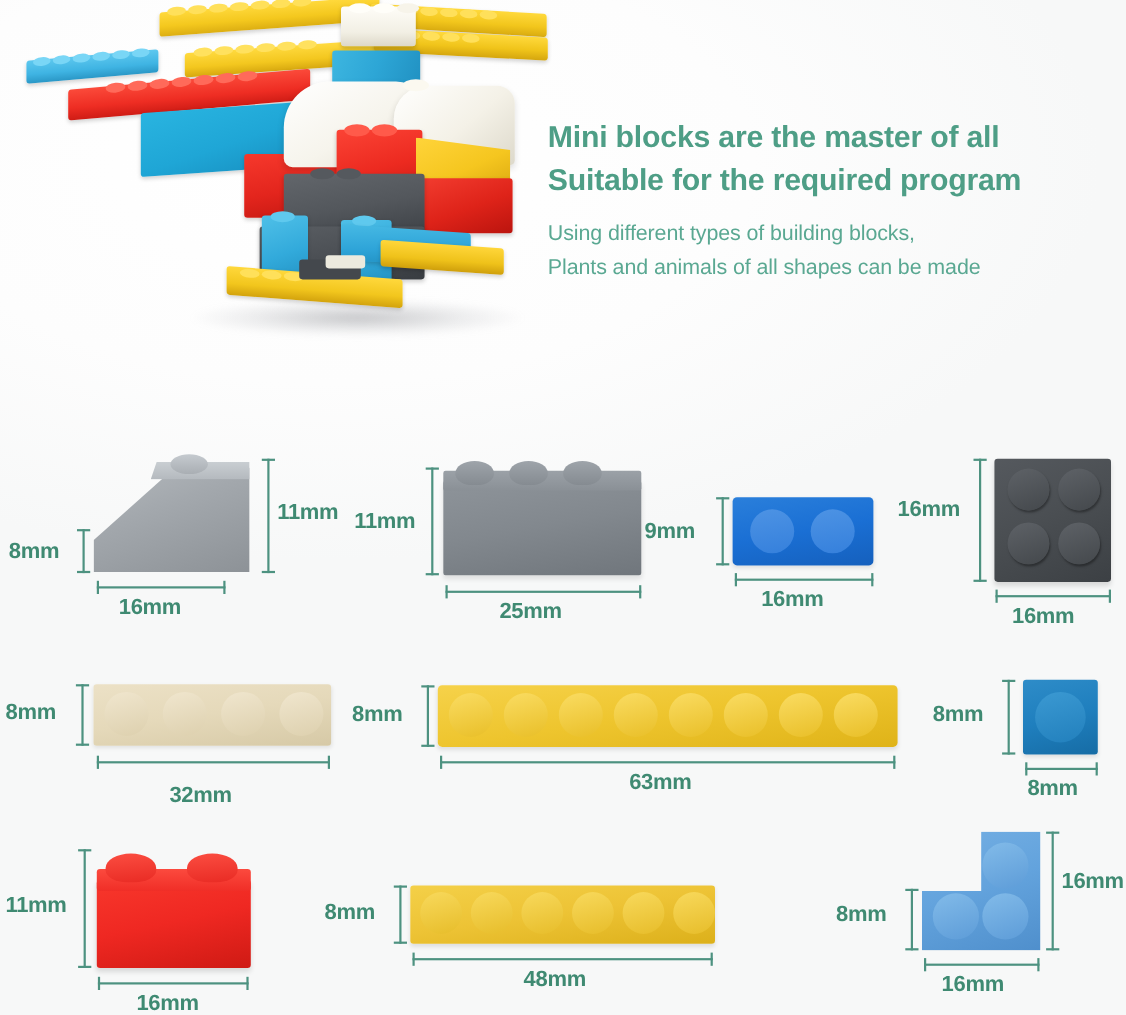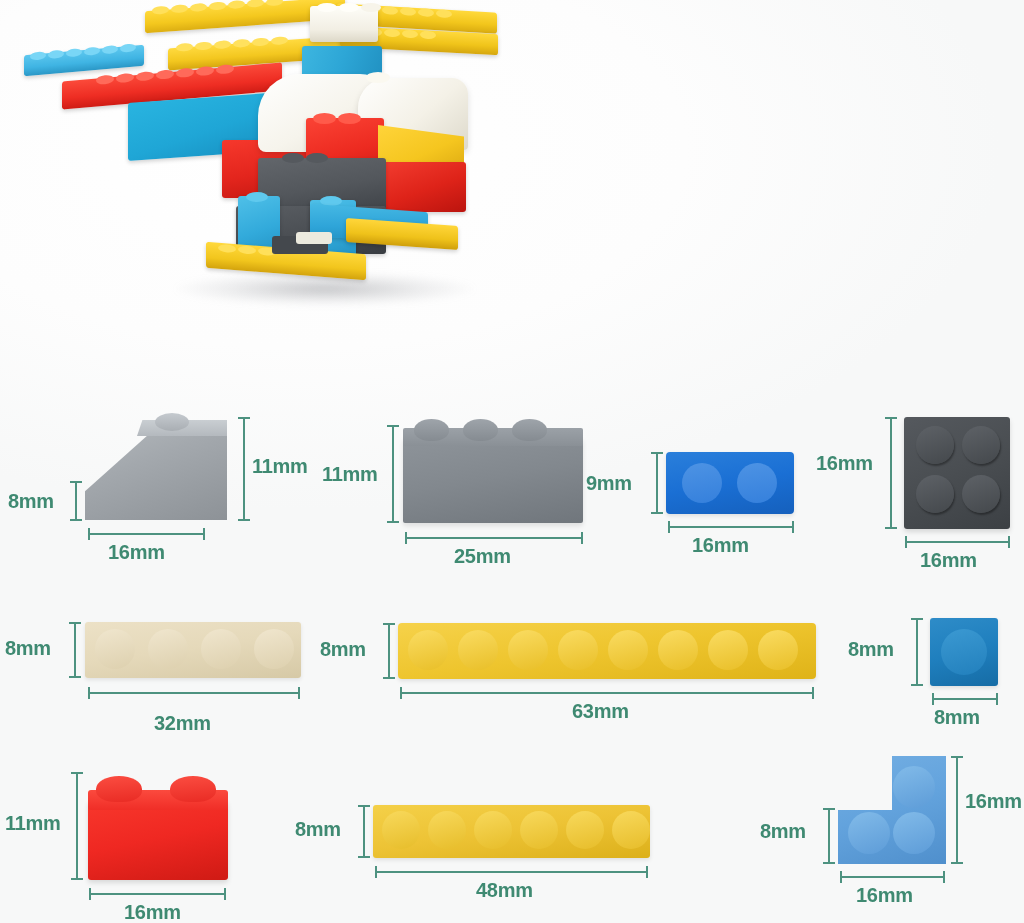--- a/index.html
+++ b/index.html
@@ -196,20 +196,28 @@
       </div>
 
       <div class="bk sh" style="left:336px; top:222px; width:112px; height:24px; background:linear-gradient(180deg,#ffd63a 0%,#efc21a 60%,#cf9f0b 100%); transform:skewY(4deg);"></div>
 
       <div class="bk" style="left:262px; top:236px; width:56px; height:18px; background:#44484d;"></div>
       <div class="bk" style="left:286px; top:232px; width:36px; height:12px; background:#eceade;"></div>
 
     </div>
 
     <div id="copy">
+      <div>
+        <div class="head-line">Mini blocks are the master of all</div>
+        <div class="head-line">Suitable for the required program</div>
+      </div>
+      <div id="sub">
+        <div class="sub-line">Using different types of building blocks,</div>
+        <div class="sub-line">Plants and animals of all shapes can be made</div>
+      </div>
     </div>
   </div>
 
   <div class="item" style="left:0; top:395px; width:280px; height:175px;">
     <div style="position:absolute; left:85px; top:22px; width:142px; height:103px;
                 background:linear-gradient(160deg,#b6bbbf 0%,#a3a8ad 42%,#8d9297 100%);
                 clip-path:polygon(0 72%, 52% 8%, 100% 8%, 100% 100%, 0 100%);
                 box-shadow:0 3px 5px rgba(0,0,0,.10);"></div>
 
     <div style="position:absolute; left:137px; top:25px; width:90px; height:16px;

